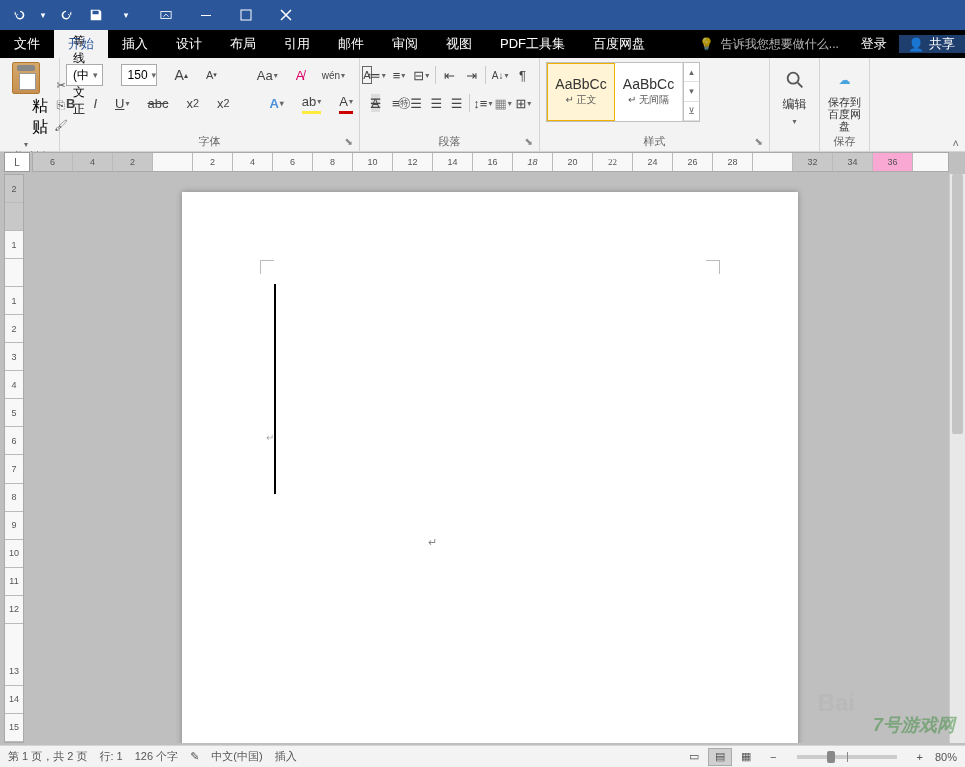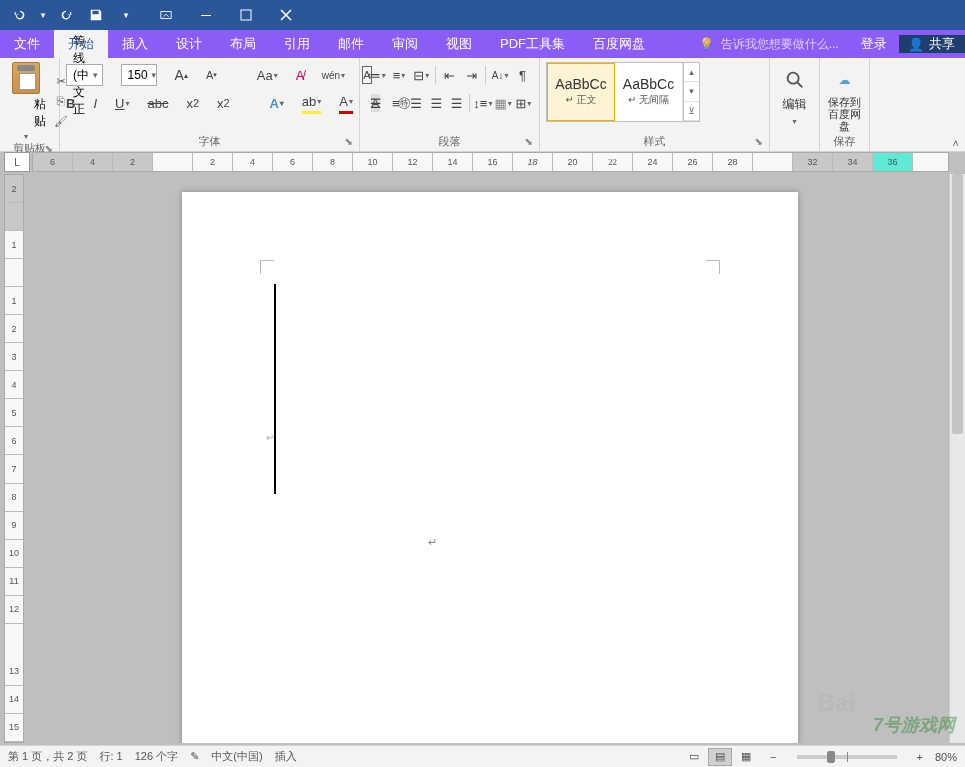--- a/index.html
+++ b/index.html
@@ -9,21 +9,21 @@
 .titlebar { height: 30px; background: #2b579a; display: flex; align-items: center; color: #fff; font-size: 12px; }
 .qat { display: flex; align-items: center; padding: 0 6px; gap: 2px; }
 .qat-btn { width: 28px; height: 28px; display: flex; align-items: center; justify-content: center; color: #fff; cursor: pointer; }
 .qat-btn svg { width: 14px; height: 14px; }
 .titlebar-text { flex: 1; text-align: center; font-size: 12px; }
 .window-controls { display: flex; }
 .win-btn { width: 40px; height: 30px; display: flex; align-items: center; justify-content: center; color: #fff; }
 .win-btn svg { width: 12px; height: 12px; }
 
 
-.menubar { height: 28px; background: #8b5cf6; display: flex; align-items: stretch; color: #fff; font-size: 13px; }
+.menubar { height: 28px; background: #000000; display: flex; align-items: stretch; color: #fff; font-size: 13px; }
 .menu-tab { padding: 0 14px; display: flex; align-items: center; cursor: pointer; }
 .menu-tab.active { background: #f3f3f3; color: #2b579a; }
 .menubar-right { margin-left: auto; display: flex; align-items: center; }
 .tellme { display: flex; align-items: center; gap: 6px; padding: 0 10px; opacity: 0.7; font-size: 12px; }
 .login-btn { padding: 0 12px; display: flex; align-items: center; }
 .share-btn { background: #1e3e6e; padding: 0 10px; display: flex; align-items: center; gap: 4px; }
 
 
 .ribbon { height: 94px; background: #f3f3f3; border-bottom: 1px solid #d4d4d4; display: flex; position: relative; }
 .ribbon-group { border-right: 1px solid #d4d4d4; padding: 4px 6px 2px 6px; display: flex; flex-direction: column; }
@@ -176,21 +176,21 @@
   </div>
 </div>
 
 <div class="ribbon">
 
   <div class="ribbon-group clip-group">
     <div class="ribbon-group-content">
       <div class="clip-row1">
         <div class="paste-btn">
           <div class="paste-icon-box"></div>
-          <span style="font-size:12px;margin-left:28px;">粘贴</span>
+          <span style="font-size:16px;margin-left:28px;">粘贴</span>
           <span style="font-size:8px;color:#666;">▾</span>
         </div>
         <div class="mini-col">
           <div class="mini-btn">✂</div>
           <div class="mini-btn">⎘</div>
           <div class="mini-btn">🖌</div>
         </div>
       </div>
     </div>
     <div class="ribbon-group-label">
@@ -350,21 +350,21 @@
       <div class="h-ruler-seg" style="width: 40px;">16</div>
       <div class="h-ruler-seg" style="width: 40px; font-style: italic;">18</div>
       <div class="h-ruler-seg" style="width: 40px;">20</div>
       <div class="h-ruler-seg" style="width: 40px; font-family: Liberation Serif, serif;">22</div>
       <div class="h-ruler-seg" style="width: 40px;">24</div>
       <div class="h-ruler-seg" style="width: 40px;">26</div>
       <div class="h-ruler-seg" style="width: 40px;">28</div>
       <div class="h-ruler-seg" style="width: 40px;"></div>
       <div class="h-ruler-seg" style="width: 40px; background: rgb(200, 200, 200);">32</div>
       <div class="h-ruler-seg" style="width: 40px; background: rgb(200, 200, 200);">34</div>
-      <div class="h-ruler-seg" style="width: 40px; background: #5eead4;">36</div>
+      <div class="h-ruler-seg" style="width: 40px; background: #f9a8d4;">36</div>
     </div>
   <div class="v-ruler" id="v-ruler">
       <div class="v-ruler-seg" style="height: 30px; background: rgb(200, 200, 200);">2</div>
       <div class="v-ruler-seg" style="height: 30px; background: rgb(200, 200, 200);"></div>
       <div class="v-ruler-seg" style="height: 30px;">1</div>
       <div class="v-ruler-seg" style="height: 30px;"></div>
       <div class="v-ruler-seg" style="height: 30px;">1</div>
       <div class="v-ruler-seg" style="height: 30px;">2</div>
       <div class="v-ruler-seg" style="height: 30px;">3</div>
       <div class="v-ruler-seg" style="height: 30px;">4</div>

